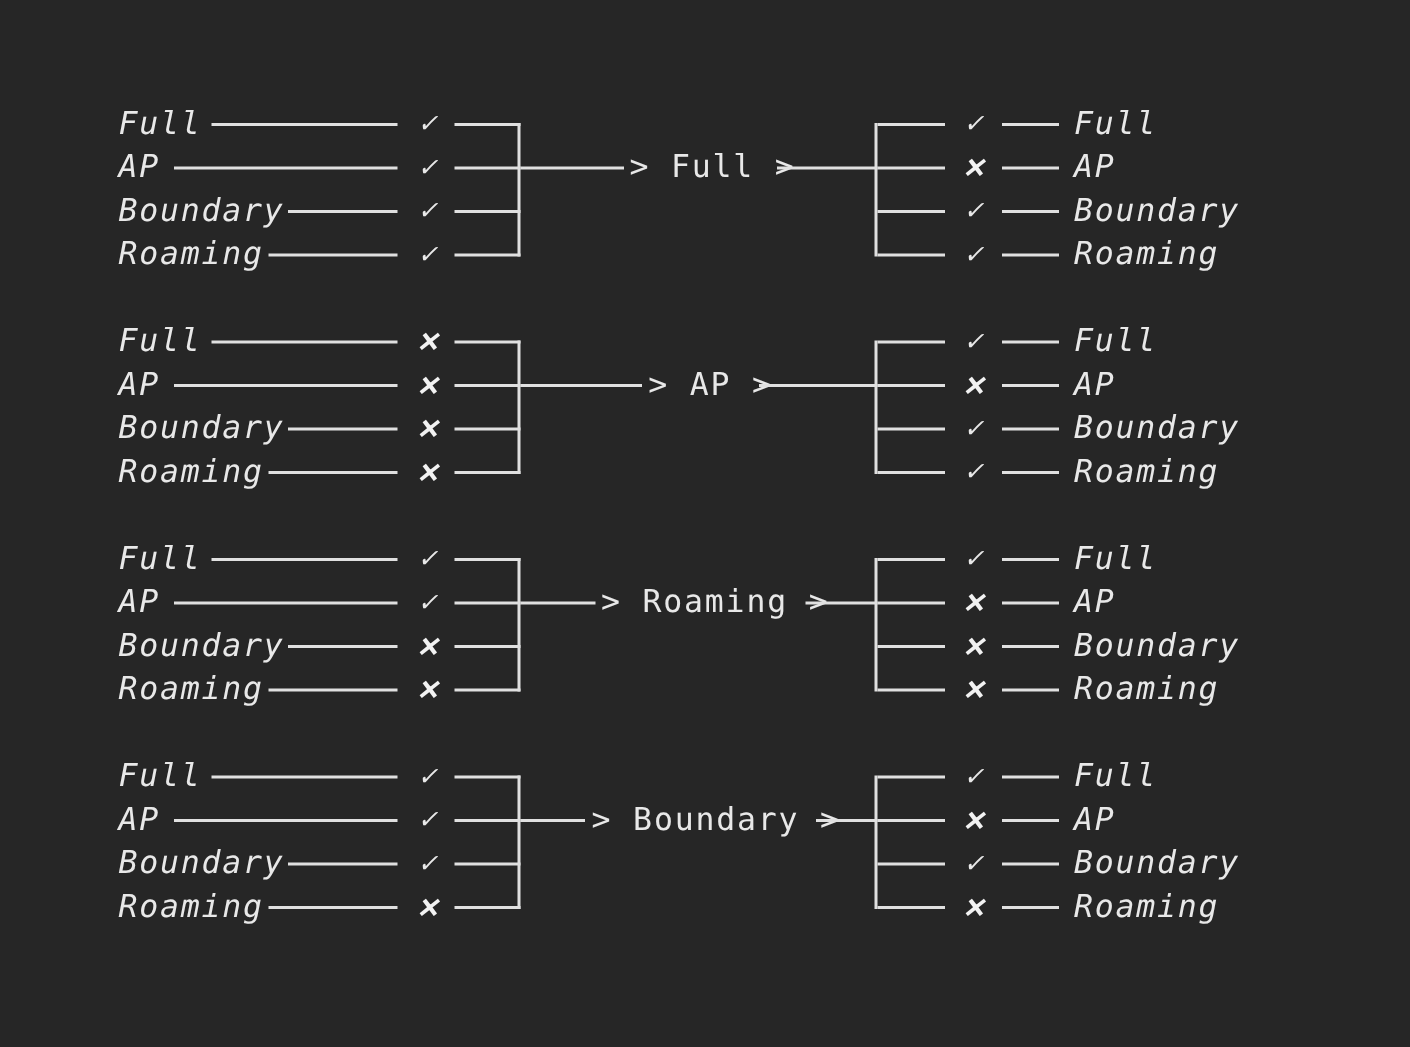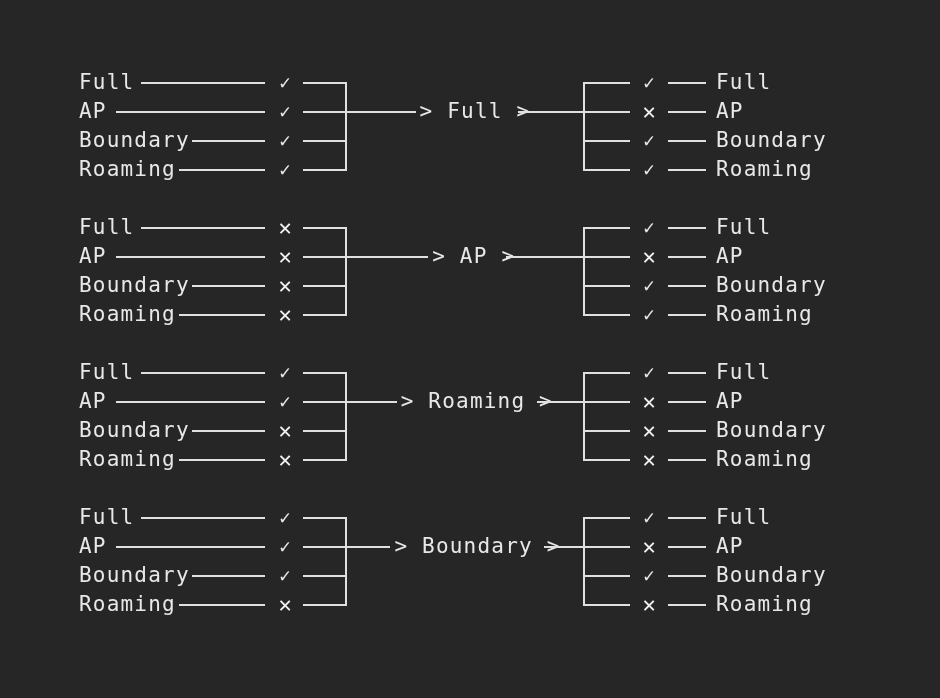--- a/index.html
+++ b/index.html
@@ -26,20 +26,21 @@
     width: 940px;
     height: 116px;
   }
 
   
   .row {
     position: absolute;
     left: 0;
     width: 940px;
     height: 29px;
+    font-style: italic;
   }
   .l-label-text {
     position: absolute;
     left: 79px;
     top: 0;
     height: 29px;
     line-height: 29px;
     white-space: pre;
     color: #e8e8e8;
     font-size: 21px;

